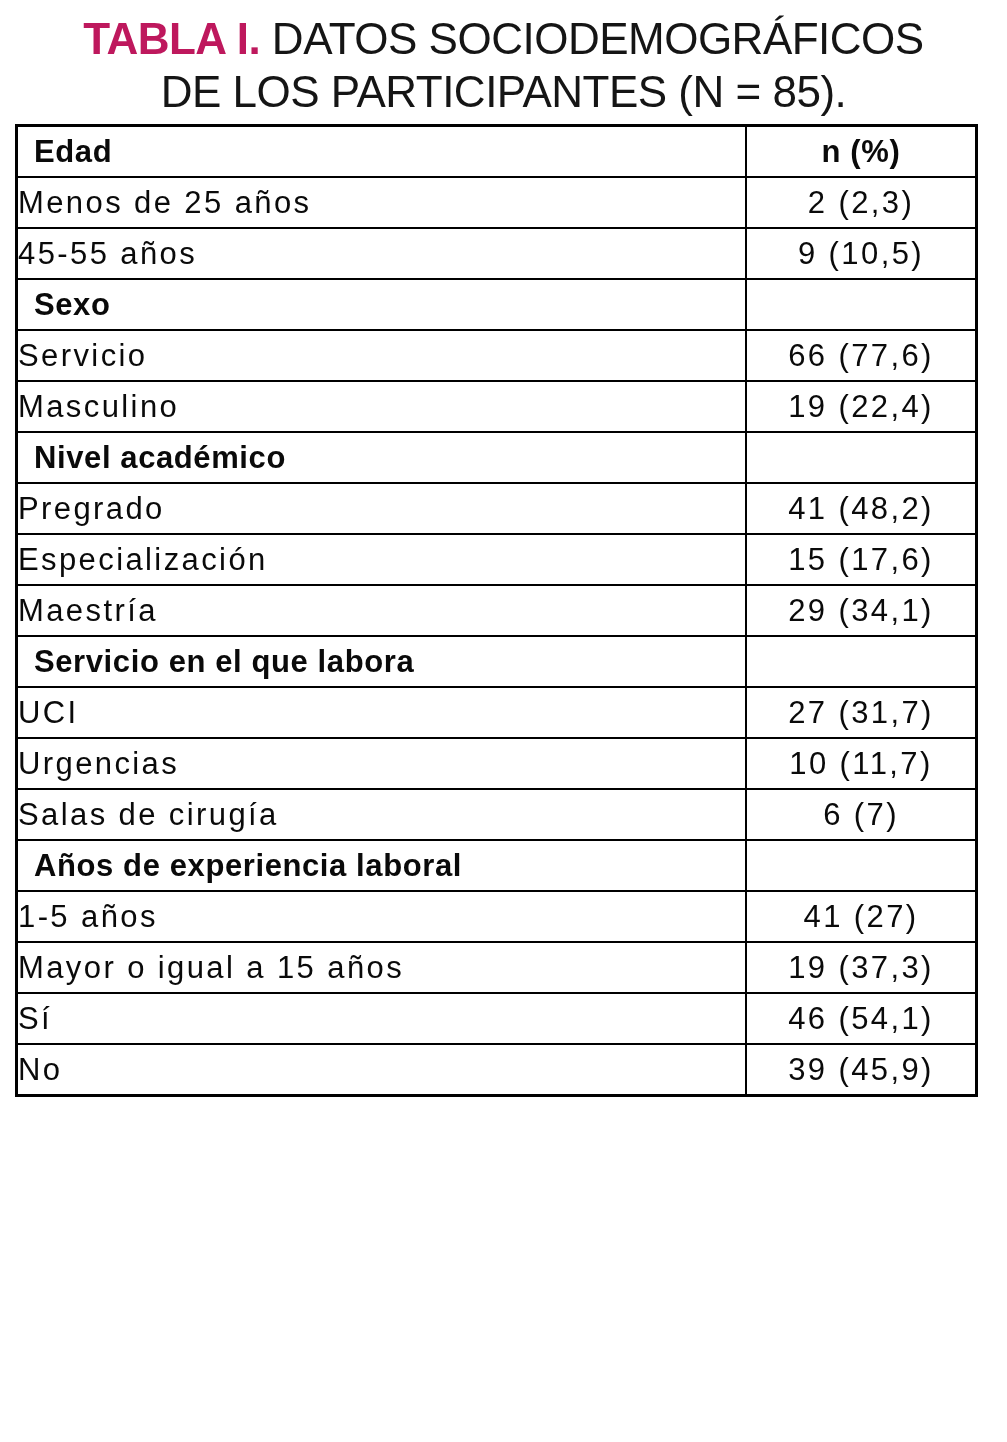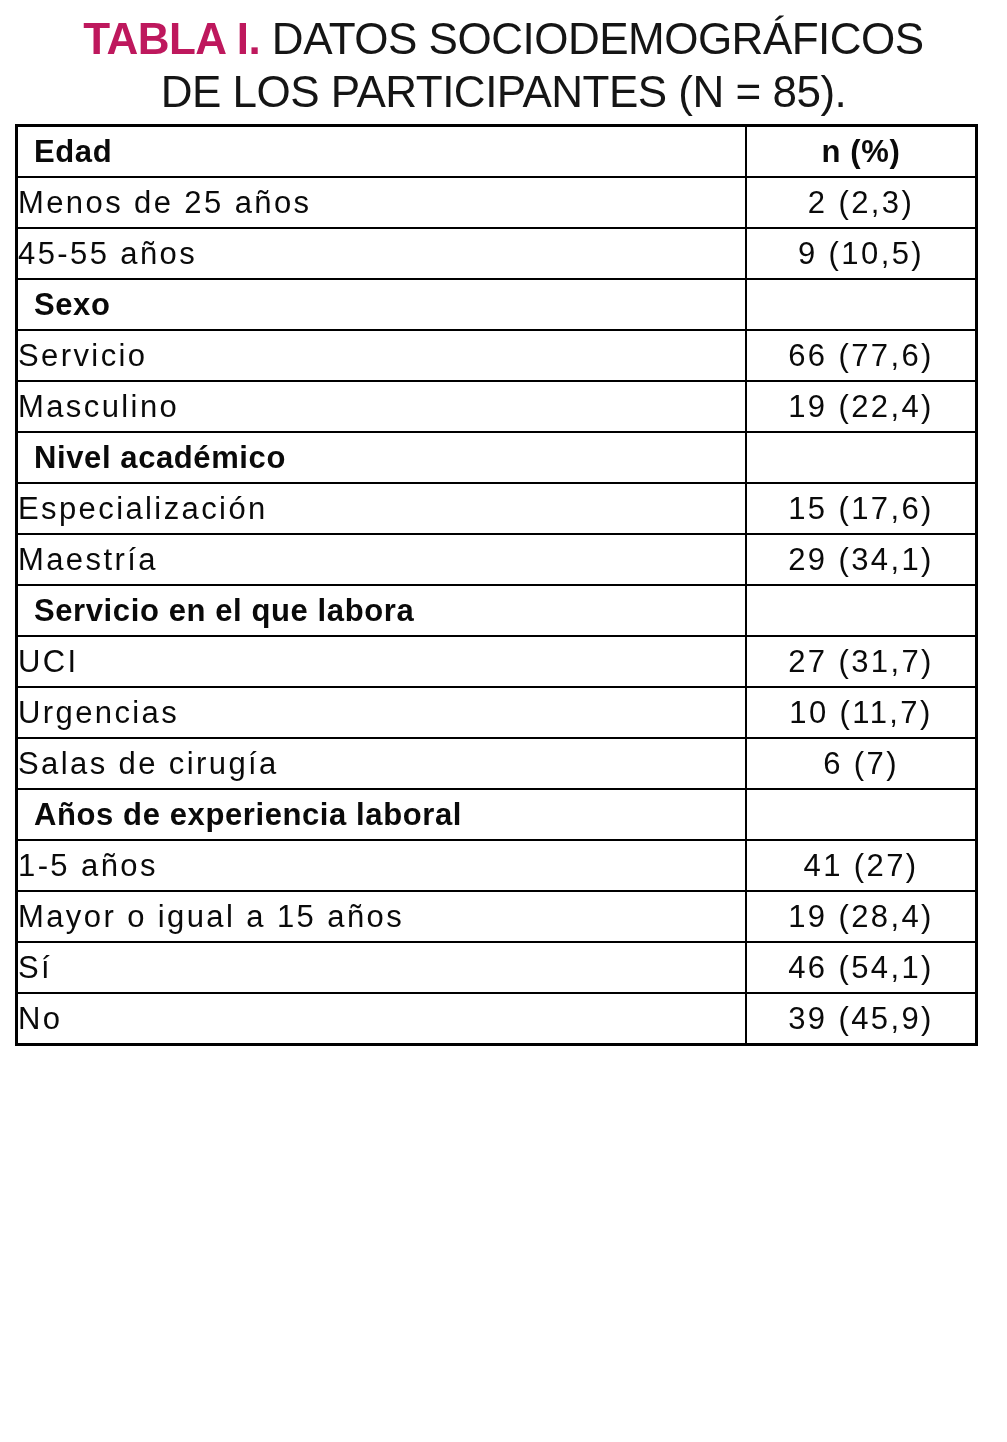--- a/index.html
+++ b/index.html
@@ -92,20 +92,24 @@
     </tr>
     <tr class="item">
       <td class="col-label">Masculino</td>
       <td class="col-value">19 (22,4)</td>
     </tr>
     <tr class="section">
       <td class="col-label">Nivel académico</td>
       <td class="col-value"></td>
     </tr>
     <tr class="item">
+      <td class="col-label">Pregrado</td>
+      <td class="col-value">41 (48,2)</td>
+    </tr>
+    <tr class="item">
       <td class="col-label">Especialización</td>
       <td class="col-value">15 (17,6)</td>
     </tr>
     <tr class="item">
       <td class="col-label">Maestría</td>
       <td class="col-value">29 (34,1)</td>
     </tr>
     <tr class="section">
       <td class="col-label">Servicio en el que labora</td>
       <td class="col-value"></td>
@@ -125,21 +129,21 @@
     <tr class="section">
       <td class="col-label">Años de experiencia laboral</td>
       <td class="col-value"></td>
     </tr>
     <tr class="item">
       <td class="col-label">1-5 años</td>
       <td class="col-value">41 (27)</td>
     </tr>
     <tr class="item">
       <td class="col-label">Mayor o igual a 15 años</td>
-      <td class="col-value">19 (28,4)</td>
+      <td class="col-value">19 (37,3)</td>
     </tr>
     <tr class="item">
       <td class="col-label">Sí</td>
       <td class="col-value">46 (54,1)</td>
     </tr>
     <tr class="item">
       <td class="col-label">No</td>
       <td class="col-value">39 (45,9)</td>
     </tr>
   </tbody>

